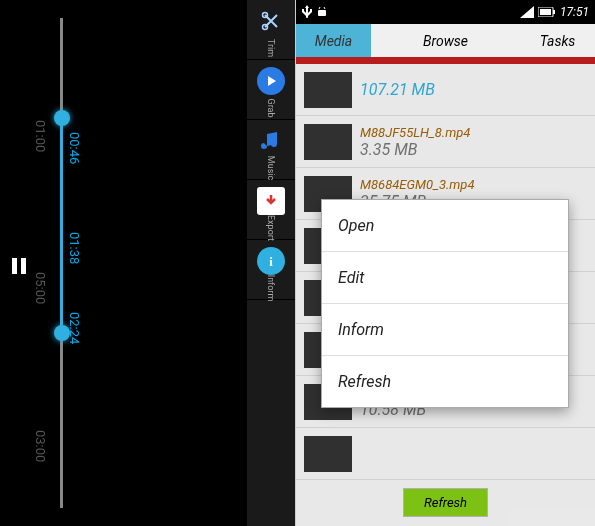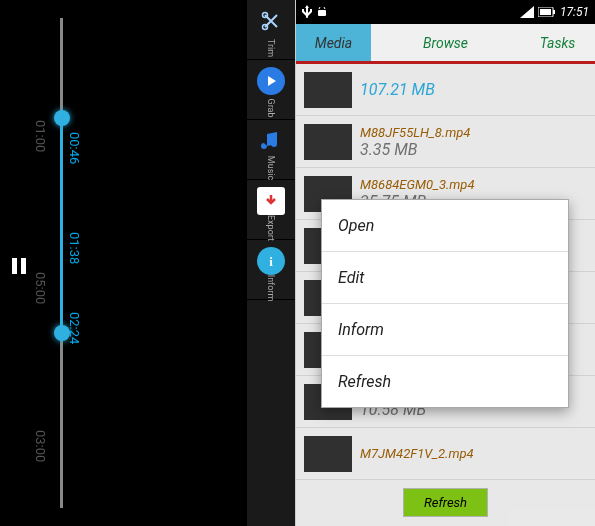--- a/index.html
+++ b/index.html
@@ -29,22 +29,22 @@
   .tool-btn { height: 60px; display: flex; flex-direction: column; align-items: center; justify-content: center; border-bottom: 1px solid #000; cursor: pointer; }
   .tool-icon { width: 28px; height: 28px; border-radius: 50%; display: flex; align-items: center; justify-content: center; margin-bottom: 2px; }
   .tool-label { color: #aaa; font-size: 9px; transform: rotate(90deg); margin-top: 6px; }
   
   
   .right-panel { width: 300px; height: 526px; background: #eee; display: flex; flex-direction: column; border-left: 1px solid #ccc; font-style: italic; }
   .status-bar { height: 24px; background: #000; color: #fff; display: flex; align-items: center; padding: 0 6px; font-size: 12px; }
   .status-left { display: flex; gap: 4px; align-items: center; }
   .status-right { margin-left: auto; display: flex; gap: 4px; align-items: center; }
   
-  .tab-row { height: 40px; background: #f0f0f0; display: flex; border-bottom: 3px solid #b91c1c; gap: 37px; }
-  .tab { flex: 1; display: flex; align-items: center; justify-content: center; font-size: 14px; color: #15803d; cursor: pointer; }
+  .tab-row { height: 40px; background: #f0f0f0; display: flex; border-bottom: 7px solid #b91c1c; gap: 37px; }
+  .tab { flex: 1; display: flex; align-items: center; justify-content: center; font-size: 14px; color: #000000; cursor: pointer; }
   .tab.active { background: #4db4d8; color: #333; }
   
   .file-list { flex: 1; overflow: hidden; background: #f5f5f5; position: relative; }
   .file-item { height: 52px; display: flex; align-items: center; padding: 4px 8px; border-bottom: 1px solid #ddd; }
   .file-thumb { width: 48px; height: 36px; background: #333; margin-right: 8px; display:flex; align-items:center; justify-content:center; color:#888; font-size:9px;}
   .file-info { display: flex; flex-direction: column; }
   .file-name { font-size: 13px; color: #a16207; }
   .file-size { font-size: 16px; color: #777; }
   .file-size.highlight { color: #2fb0e0; }
   
@@ -203,21 +203,20 @@
     <div class="file-item">
       <div class="file-thumb"></div>
       <div class="file-info">
         <div class="file-name">M83EIVSPK_1.mp4</div>
         <div class="file-size">10.58 MB</div>
       </div>
     </div>
     <div class="file-item">
       <div class="file-thumb"></div>
       <div class="file-info">
-        <div class="file-name">M7JM42F1V_2.mp4</div>
       </div>
     </div>
     <div class="refresh-row">
       <div class="refresh-btn">Refresh</div>
     </div>
 
     <div class="overlay-dim"></div>
     <div class="context-menu">
       <div class="menu-item">Open</div>
       <div class="menu-item">Edit</div>

